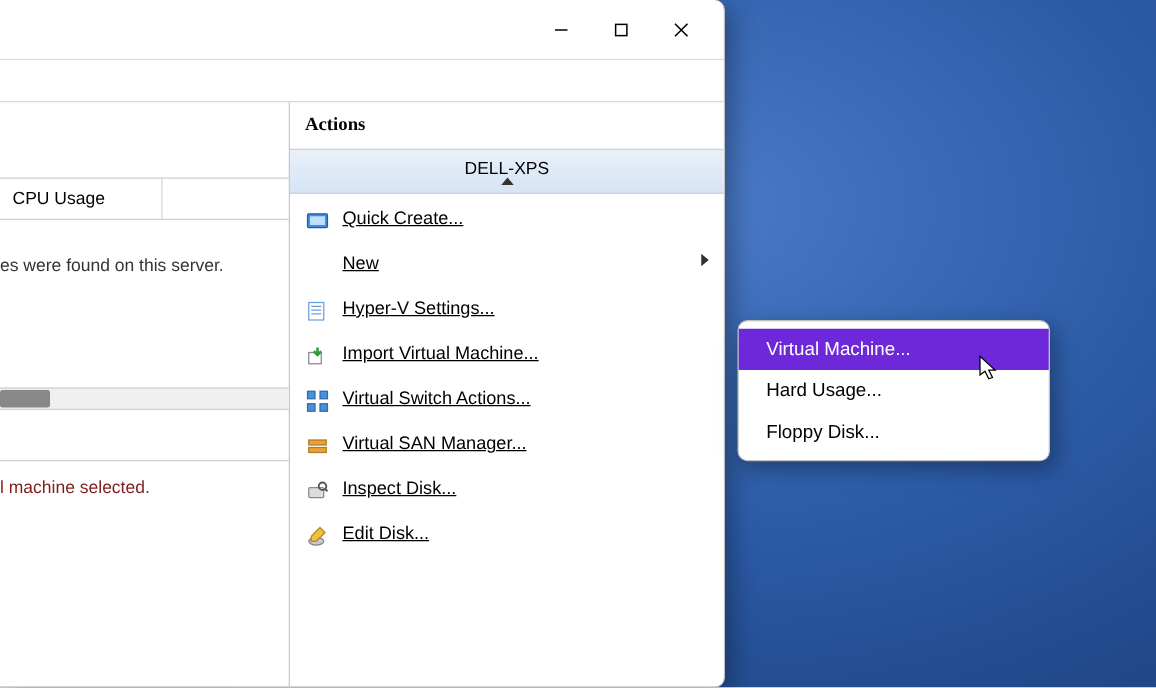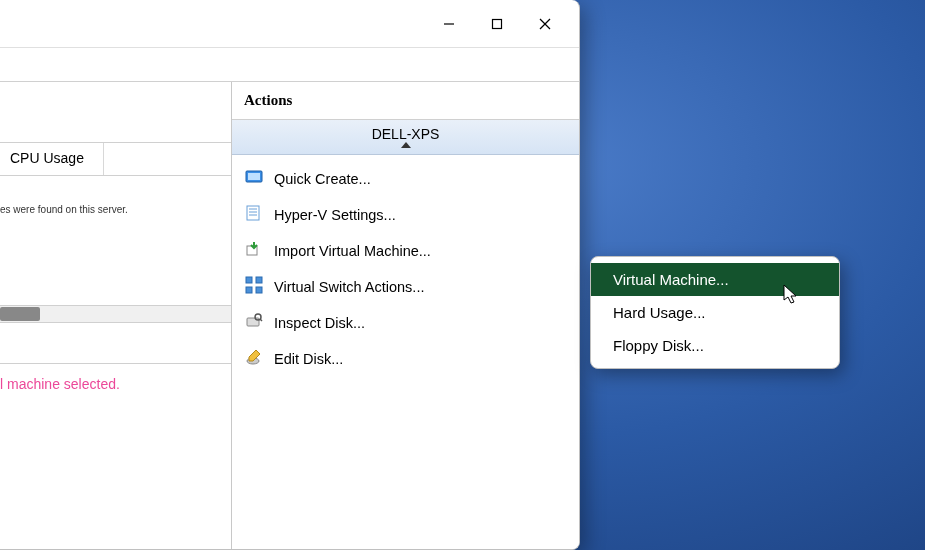--- a/index.html
+++ b/index.html
@@ -79,25 +79,25 @@
       border-bottom: 1px solid #d0d0d0;
       border-top: 1px solid #d0d0d0;
       font-size: 14px;
     }
     .col {
       padding: 7px 10px;
       border-right: 1px solid #d8d8d8;
       white-space: nowrap;
       overflow: hidden;
     }
-    .col:nth-child(1){ width: 104px; }
+    .col:nth-child(1){ width: 130px; }
     .col:nth-child(2){ flex:1; }
     .status-msg {
       padding: 28px 0 0 0;
-      font-size: 10px;
+      font-size: 14px;
       color: #333;
     }
     .scroll-region {
       margin-top: 90px;
       height: 18px;
       background: #f0f0f0;
       border-top: 1px solid #d0d0d0;
       border-bottom: 1px solid #d0d0d0;
       position: relative;
     }
@@ -105,21 +105,21 @@
       position: absolute;
       left: 0; top: 1px;
       width: 40px; height: 14px;
       background: #888;
       border-radius: 2px;
     }
     .detail-msg {
       margin-top: 40px;
       padding: 4px 0;
       font-size: 14px;
-      color: #ec4899;
+      color: #7f1d1d;
       border-top: 1px solid #d0d0d0;
       padding-top: 12px;
     }
     .actions-panel {
       flex: 1;
       background: #fff;
       display: flex;
       flex-direction: column;
     }
     .actions-header {
@@ -142,25 +142,26 @@
     }
     .scope-header .arrow-up {
       width: 0; height: 0;
       border-left: 5px solid transparent;
       border-right: 5px solid transparent;
       border-bottom: 6px solid #333;
     }
     .action-list { padding: 4px 0; }
     .action-item {
       display: flex;
-      align-items: flex-end;
+      align-items: flex-start;
       gap: 10px;
       padding: 8px 12px;
       cursor: pointer;
       font-size: 14.5px;
+      text-decoration: underline;
     }
     .action-icon {
       width: 20px; height: 20px;
       display: flex; align-items: center; justify-content: center;
       flex-shrink: 0;
     }
     .action-label { flex: 1; }
     .submenu-arrow {
       width: 0; height: 0;
       border-top: 5px solid transparent;
@@ -178,21 +179,21 @@
       box-shadow: 4px 6px 18px rgba(0,0,0,0.35);
       padding: 6px 0;
       z-index: 10;
     }
     .flyout-item {
       padding: 8px 22px;
       font-size: 15px;
       cursor: pointer;
     }
     .flyout-item.selected {
-      background: #14532d;
+      background: #6d28d9;
       color: #fff;
     }
     .cursor {
       position: absolute;
       top: 284px;
       left: 783px;
       z-index: 20;
       pointer-events: none;
     }
   </style>
@@ -247,20 +248,25 @@
         <div class="action-item">
           <span class="action-icon">
             <svg width="18" height="18" viewBox="0 0 18 18">
                 <rect x="1" y="3" width="16" height="11" rx="1" fill="#3a8ee6" stroke="#1c5fa8"></rect>
                 <rect x="3" y="5" width="12" height="7" fill="#bfe0ff"></rect>
               </svg>
           </span>
           <span class="action-label">Quick Create...</span>
         </div>
 
+        <div class="action-item">
+          <span class="action-icon"></span>
+          <span class="action-label">New</span>
+          <span class="submenu-arrow"></span>
+        </div>
 
         <div class="action-item">
           <span class="action-icon">
             <svg width="18" height="18" viewBox="0 0 18 18">
                 <rect x="2" y="2" width="12" height="14" fill="#fff" stroke="#6aa0d8"></rect>
                 <line x1="4" y1="5" x2="12" y2="5" stroke="#6aa0d8"></line>
                 <line x1="4" y1="8" x2="12" y2="8" stroke="#6aa0d8"></line>
                 <line x1="4" y1="11" x2="12" y2="11" stroke="#6aa0d8"></line>
               </svg>
           </span>
@@ -282,20 +288,29 @@
             <svg width="18" height="18" viewBox="0 0 18 18">
                 <rect x="1" y="1" width="6" height="6" fill="#4a90d9" stroke="#2a6bb0"></rect>
                 <rect x="11" y="1" width="6" height="6" fill="#4a90d9" stroke="#2a6bb0"></rect>
                 <rect x="1" y="11" width="6" height="6" fill="#4a90d9" stroke="#2a6bb0"></rect>
                 <rect x="11" y="11" width="6" height="6" fill="#4a90d9" stroke="#2a6bb0"></rect>
               </svg>
           </span>
           <span class="action-label">Virtual Switch Actions...</span>
         </div>
 
+        <div class="action-item">
+          <span class="action-icon">
+            <svg width="18" height="18" viewBox="0 0 18 18">
+                <rect x="2" y="4" width="14" height="4" fill="#e6a23c" stroke="#b57a1c"></rect>
+                <rect x="2" y="10" width="14" height="4" fill="#e6a23c" stroke="#b57a1c"></rect>
+              </svg>
+          </span>
+          <span class="action-label">Virtual SAN Manager...</span>
+        </div>
 
         <div class="action-item">
           <span class="action-icon">
             <svg width="18" height="18" viewBox="0 0 18 18">
                 <rect x="2" y="6" width="12" height="8" rx="1" fill="#ddd" stroke="#888"></rect>
                 <circle cx="13" cy="5" r="3" fill="none" stroke="#555" stroke-width="1.5"></circle>
                 <line x1="15" y1="7" x2="17" y2="9" stroke="#555" stroke-width="1.5"></line>
               </svg>
           </span>
           <span class="action-label">Inspect Disk...</span>

